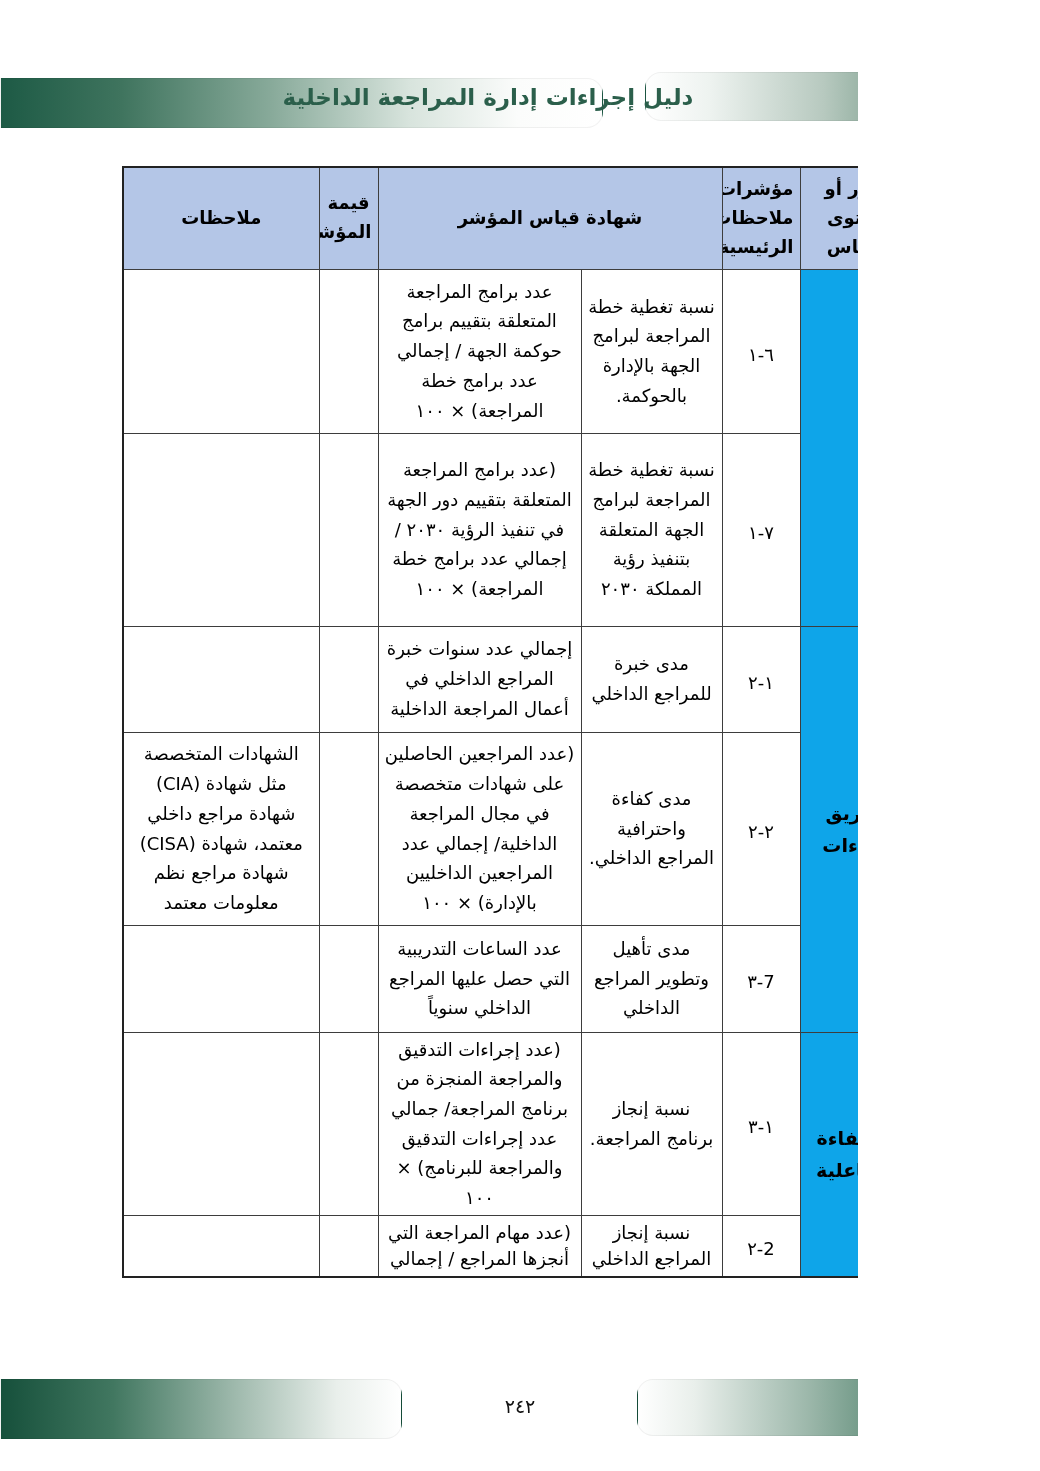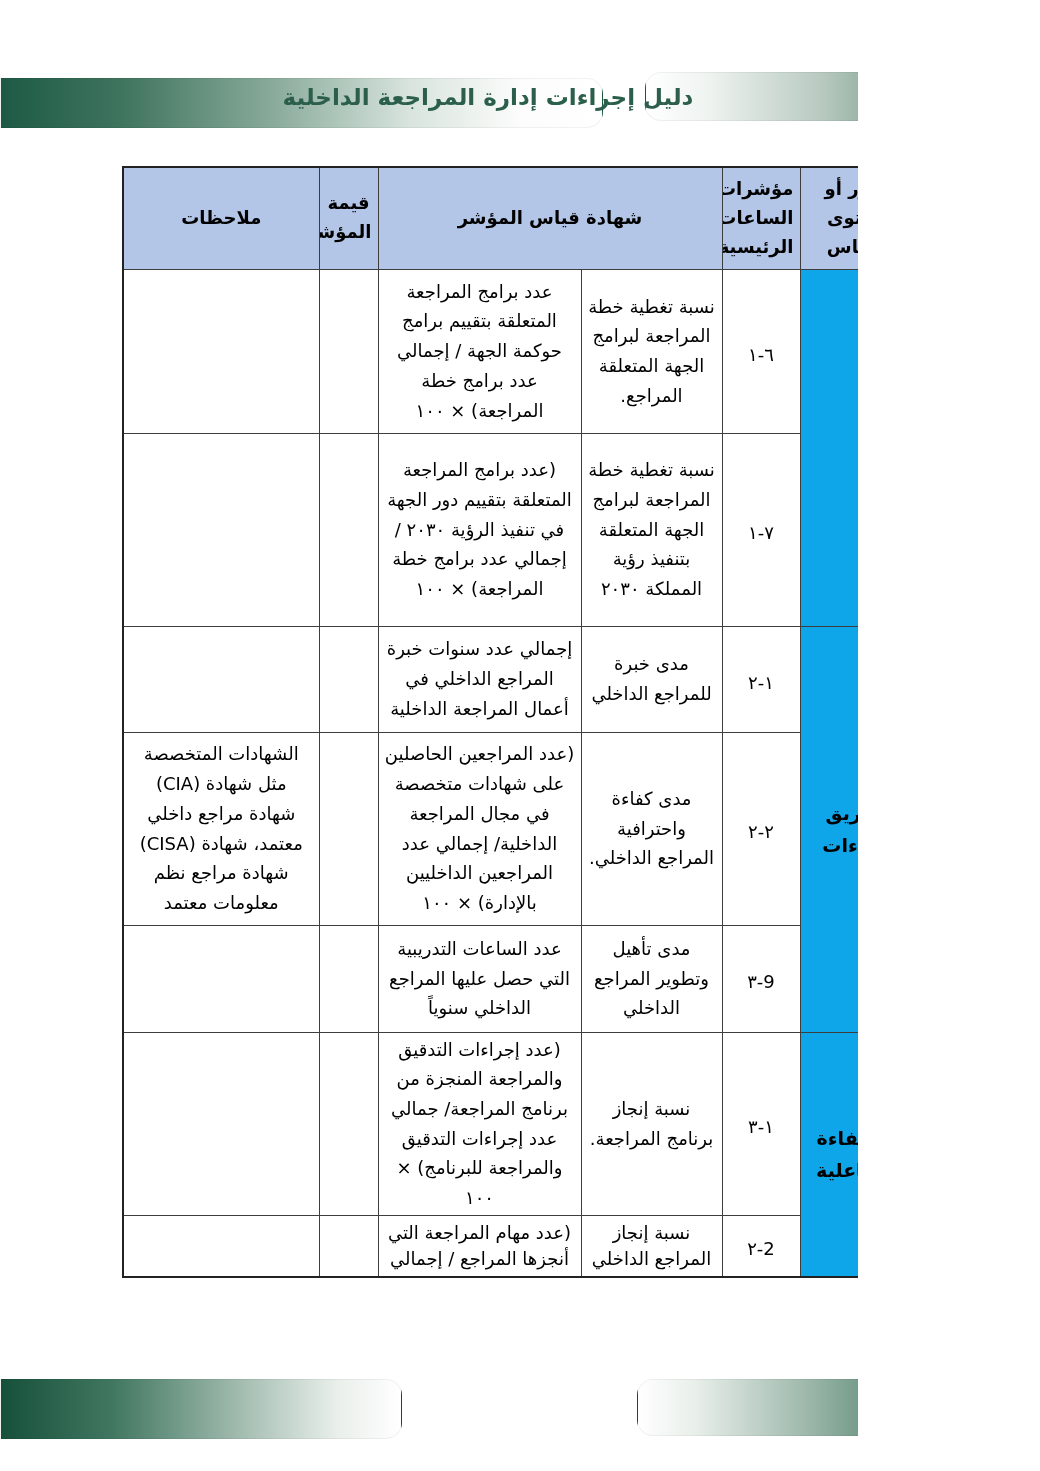--- a/index.html
+++ b/index.html
@@ -85,34 +85,34 @@
       <col style="width:119px">
         <col style="width:78px">
         <col style="width:141px">
       <col style="width:203px">
         <col style="width:59px">
         <col style="width:196px">
     </colgroup>
     <thead>
       <tr class="h-hdr">
         <th>محور أو مستوى القياس</th>
-        <th>مؤشرات الساعات الرئيسية</th>
+        <th>مؤشرات ملاحظات الرئيسية</th>
         <th colspan="2">شهادة قياس المؤشر</th>
         <th>قيمة المؤشر</th>
         <th>ملاحظات</th>
       </tr>
     </thead>
     <tbody>
       <tr class="h-r1">
         <td class="axis-cell" rowspan="2">
           <div class="axis-line1"></div>
           <div></div>
         </td>
         <td class="num-cell"><span dir="ltr">٦-١</span></td>
-        <td>نسبة تغطية خطة المراجعة لبرامج الجهة المتعلقة المراجع.</td>
+        <td>نسبة تغطية خطة المراجعة لبرامج الجهة بالإدارة بالحوكمة.</td>
         <td>عدد برامج المراجعة المتعلقة بتقييم برامج حوكمة الجهة / إجمالي عدد برامج خطة المراجعة) × ١٠٠</td>
         <td></td>
         <td></td>
       </tr>
       <tr class="h-r2">
         <td class="num-cell"><span dir="ltr">٧-١</span></td>
         <td>نسبة تغطية خطة المراجعة لبرامج الجهة المتعلقة بتنفيذ رؤية المملكة ٢٠٣٠</td>
         <td>(عدد برامج المراجعة المتعلقة بتقييم دور الجهة في تنفيذ الرؤية ٢٠٣٠ / إجمالي عدد برامج خطة المراجعة) × ١٠٠</td>
         <td></td>
         <td></td>
@@ -129,21 +129,21 @@
         <td></td>
       </tr>
       <tr class="h-r4">
         <td class="num-cell"><span dir="ltr">٢-٢</span></td>
         <td>مدى كفاءة واحترافية المراجع الداخلي.</td>
         <td>(عدد المراجعين الحاصلين على شهادات متخصصة في مجال المراجعة الداخلية/ إجمالي عدد المراجعين الداخليين بالإدارة) × ١٠٠</td>
         <td></td>
         <td>الشهادات المتخصصة مثل شهادة (CIA) شهادة مراجع داخلي معتمد، شهادة (CISA) شهادة مراجع نظم معلومات معتمد</td>
       </tr>
       <tr class="h-r5">
-        <td class="num-cell"><span dir="ltr">٣-9</span></td>
+        <td class="num-cell"><span dir="ltr">٣-7</span></td>
         <td>مدى تأهيل وتطوير المراجع الداخلي</td>
         <td>عدد الساعات التدريبية التي حصل عليها المراجع الداخلي سنوياً</td>
         <td></td>
         <td></td>
       </tr>
       <tr class="h-r6">
         <td class="axis-cell" rowspan="2">
           <div class="axis-line1">٣.الكفاءة</div>
           <div>والفاعلية</div>
         </td>
@@ -158,14 +158,15 @@
         <td>نسبة إنجاز المراجع الداخلي</td>
         <td>(عدد مهام المراجعة التي أنجزها المراجع / إجمالي</td>
         <td></td>
         <td></td>
       </tr>
     </tbody>
   </table>
 
   <div class="footer-left"></div>
   <div class="footer-right"></div>
+  <div class="page-number">٢٤٢</div>
 
 </div>
 
 </body></html>

